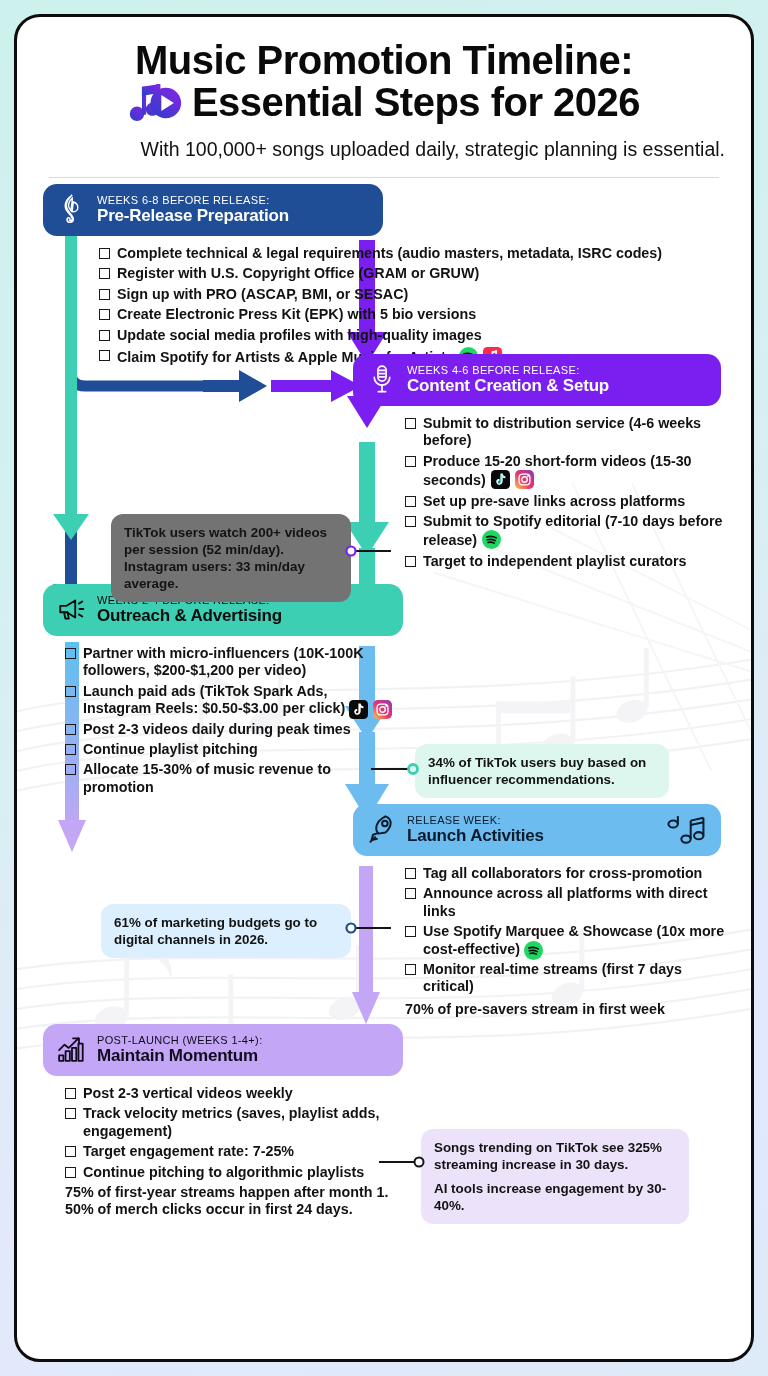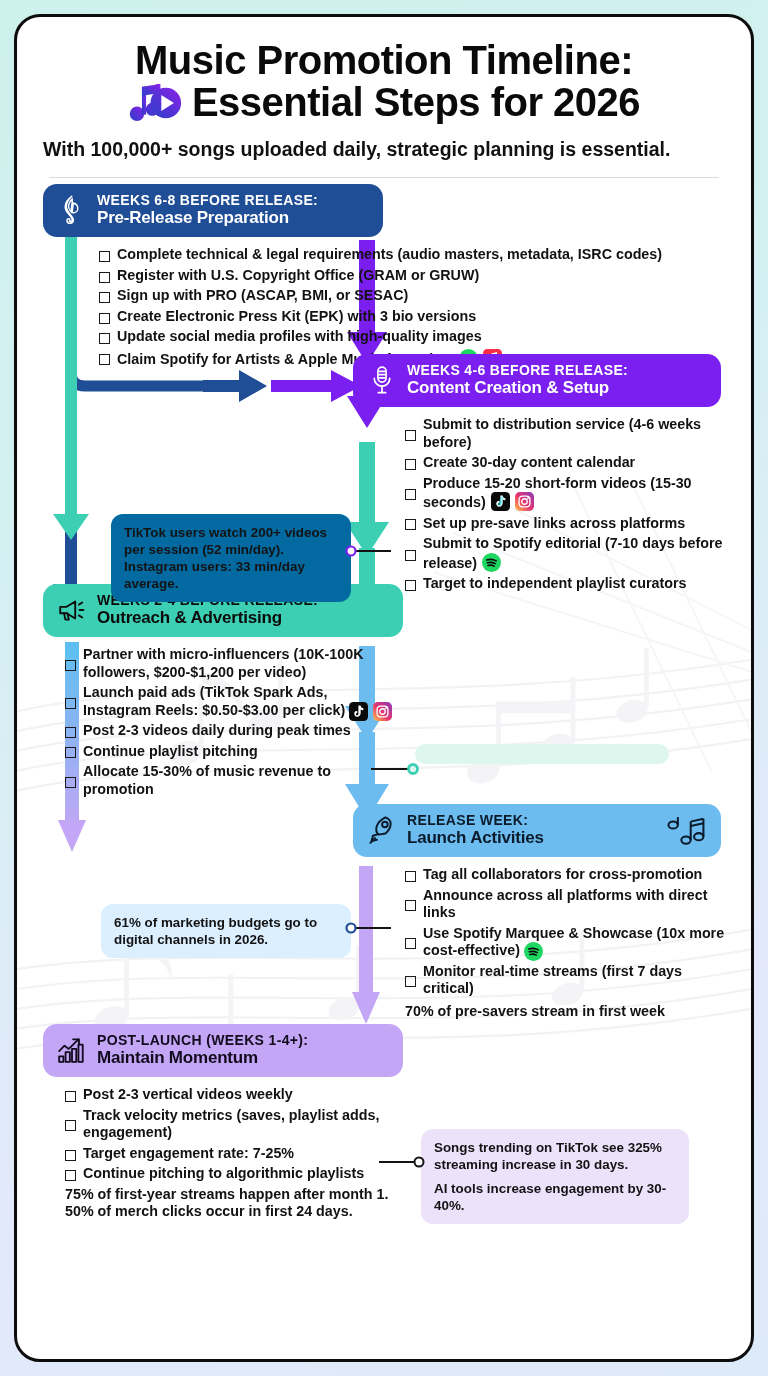--- a/index.html
+++ b/index.html
@@ -28,48 +28,48 @@
     text-align:center;
     font-size: 40px;
     line-height: 1.06;
     font-weight: 900;
     letter-spacing:-0.5px;
     color:#0a0a0a;
   }
   .title .l2 { display:flex; align-items:center; justify-content:center; gap:10px; }
   .logo { width:54px; height:42px; flex:none; }
   .subtitle {
-    text-align:left;
+    text-align:right;
     margin-top:14px;
     font-size:19.5px;
-    font-weight:700;
+    font-weight:400;
     color:#111;
   }
   .rule { height:1px; background:#d9d9de; margin:16px 6px 0 6px; }
 
   
   .flow { position:relative; height:1120px; margin-top:6px; }
   .svg-layer { position:absolute; inset:0; width:688px; height:1120px; z-index:1; }
 
   .sec { position:absolute; z-index:4; }
   .hdr {
     display:flex; align-items:center; gap:10px;
     border-radius: 14px;
     padding: 9px 16px 10px 14px;
     min-height:52px;
   }
   .hdr .ico { width:30px; height:30px; flex:none; display:block; }
   .hdr .ico.right { margin-left:auto; width:38px; height:32px; }
   .hdr .txt { line-height:1.12; }
-  .hdr .kicker { font-size:14px; font-weight:700; letter-spacing:.35px; text-transform:uppercase; }
+  .hdr .kicker { font-size:11px; font-weight:400; letter-spacing:.35px; text-transform:uppercase; }
   .hdr .name { font-size:17px; font-weight:800; letter-spacing:-.2px; }
 
   .items { margin-top:9px; }
   .item {
-    display:flex; align-items:center; gap:7px;
+    display:flex; align-items:flex-start; gap:7px;
     font-size:14.3px; font-weight:700; color:#121212;
     line-height:1.22; margin-bottom:3px;
   }
   .box {
     flex:none; width:11px; height:11px;
     border:1.6px solid #1a1a1a; margin-top:3px; background:transparent;
   }
   .item .tx { flex:1; }
   .item .tx .inl { display:inline-flex; align-items:center; gap:5px; vertical-align:-4px; margin-left:5px;}
   .note { font-size:14.3px; font-weight:700; color:#121212; line-height:1.22; }
@@ -237,21 +237,21 @@
           <div class="item">
               <span class="box"></span>
               <span class="tx">Register with U.S. Copyright Office (GRAM or GRUW)</span>
             </div>
           <div class="item">
               <span class="box"></span>
               <span class="tx">Sign up with PRO (ASCAP, BMI, or SESAC)</span>
             </div>
           <div class="item">
               <span class="box"></span>
-              <span class="tx">Create Electronic Press Kit (EPK) with 3 bio versions</span>
+              <span class="tx">Create Electronic Press Kit (EPK) with 5 bio versions</span>
             </div>
           <div class="item">
               <span class="box"></span>
               <span class="tx">Update social media profiles with high-quality images</span>
             </div>
           <div class="item">
             <span class="box"></span>
             <span class="tx"><span>Claim Spotify for Artists &amp; Apple Music for Artists</span><span class="inl">
               <svg class="badge" viewBox="0 0 20 20">
                     <circle cx="10" cy="10" r="10" fill="#1ed760"></circle>
@@ -293,24 +293,20 @@
             <div class="kicker">WEEKS 4-6 BEFORE RELEASE:</div>
             <div class="name">Content Creation &amp; Setup</div>
           </div>
         </div>
         <div class="items" style="margin-left:52px;width:330px;">
           <div class="item">
               <span class="box"></span>
               <span class="tx">Submit to distribution service (4-6 weeks before)</span>
             </div>
           <div class="item">
-              <span class="box"></span>
-              <span class="tx">Create 30-day content calendar</span>
-            </div>
-          <div class="item">
             <span class="box"></span>
             <span class="tx"><span>Produce 15-20 short-form videos (15-30 seconds)</span><span class="inl">
               <svg class="badge" viewBox="0 0 20 20">
                     <rect width="20" height="20" rx="4.5" fill="#0a0a0a"></rect>
                     <path d="M12.2 3.6c.3 1.6 1.3 2.7 2.9 2.9v2.1c-1 .1-1.9-.2-2.8-.8v3.9c0 3.2-3.2 4.9-5.5 3.2-1.9-1.4-1.7-4.4.5-5.3.4-.2.9-.2 1.4-.2v2.1c-.9-.1-1.5.6-1.4 1.4.1.7.8 1.2 1.5 1 .7-.2 1.1-.8 1.1-1.5V3.6h2.3Z" fill="#fff"></path>
                     <path d="M11.6 3.6c.3 1.4 1.1 2.4 2.5 2.7-.1.5-.1 1 0 1.5-1-.1-1.8-.5-2.5-1.1v4.3c0 2.9-2.9 4.5-5 2.9" fill="#25f4ee" opacity=".55"></path>
                   </svg>
               <svg class="badge" viewBox="0 0 20 20">
                     <defs>
                       <linearGradient id="ig1" x1="0" y1="1" x2="1" y2="0">
@@ -496,29 +492,30 @@
               <span class="tx">Target engagement rate: 7-25%</span>
             </div>
           <div class="item">
               <span class="box"></span>
               <span class="tx">Continue pitching to algorithmic playlists</span>
             </div>
           <div class="note">75% of first-year streams happen after month 1. 50% of merch clicks occur in first 24 days.</div>
         </div>
       </div>
 
-      <div class="callout" style="left:68px;top:330px;width:240px;background:#0369a1;">
+      <div class="callout" style="left:68px;top:330px;width:240px;background:#737373;">
         <p>TikTok users watch 200+ videos per session (52 min/day). Instagram users: 33 min/day average.</p>
         <svg style="position:absolute;right:-40px;top:30px;width:46px;height:14px;" viewBox="0 0 46 14">
           <line x1="8" y1="7" x2="46" y2="7" stroke="#141414" stroke-width="2"></line>
           <circle cx="6" cy="7" r="4.5" fill="#fff" stroke="#7b1ff0" stroke-width="2.2"></circle>
         </svg>
       </div>
 
       <div class="callout" style="left:372px;top:560px;width:254px;background:#ddf7ee;">
+        <p>34% of  TikTok users buy based on influencer recommendations.</p>
         <svg style="position:absolute;left:-44px;top:18px;width:48px;height:14px;" viewBox="0 0 48 14">
           <line x1="0" y1="7" x2="40" y2="7" stroke="#141414" stroke-width="2"></line>
           <circle cx="42" cy="7" r="4.5" fill="#ddf7ee" stroke="#3ccfb4" stroke-width="2.8"></circle>
         </svg>
       </div>
 
       <div class="callout" style="left:58px;top:720px;width:250px;background:#dcefff;">
         <p>61% of marketing budgets go to digital channels in 2026.</p>
         <svg style="position:absolute;right:-40px;top:17px;width:46px;height:14px;" viewBox="0 0 46 14">
           <line x1="8" y1="7" x2="46" y2="7" stroke="#141414" stroke-width="2"></line>

